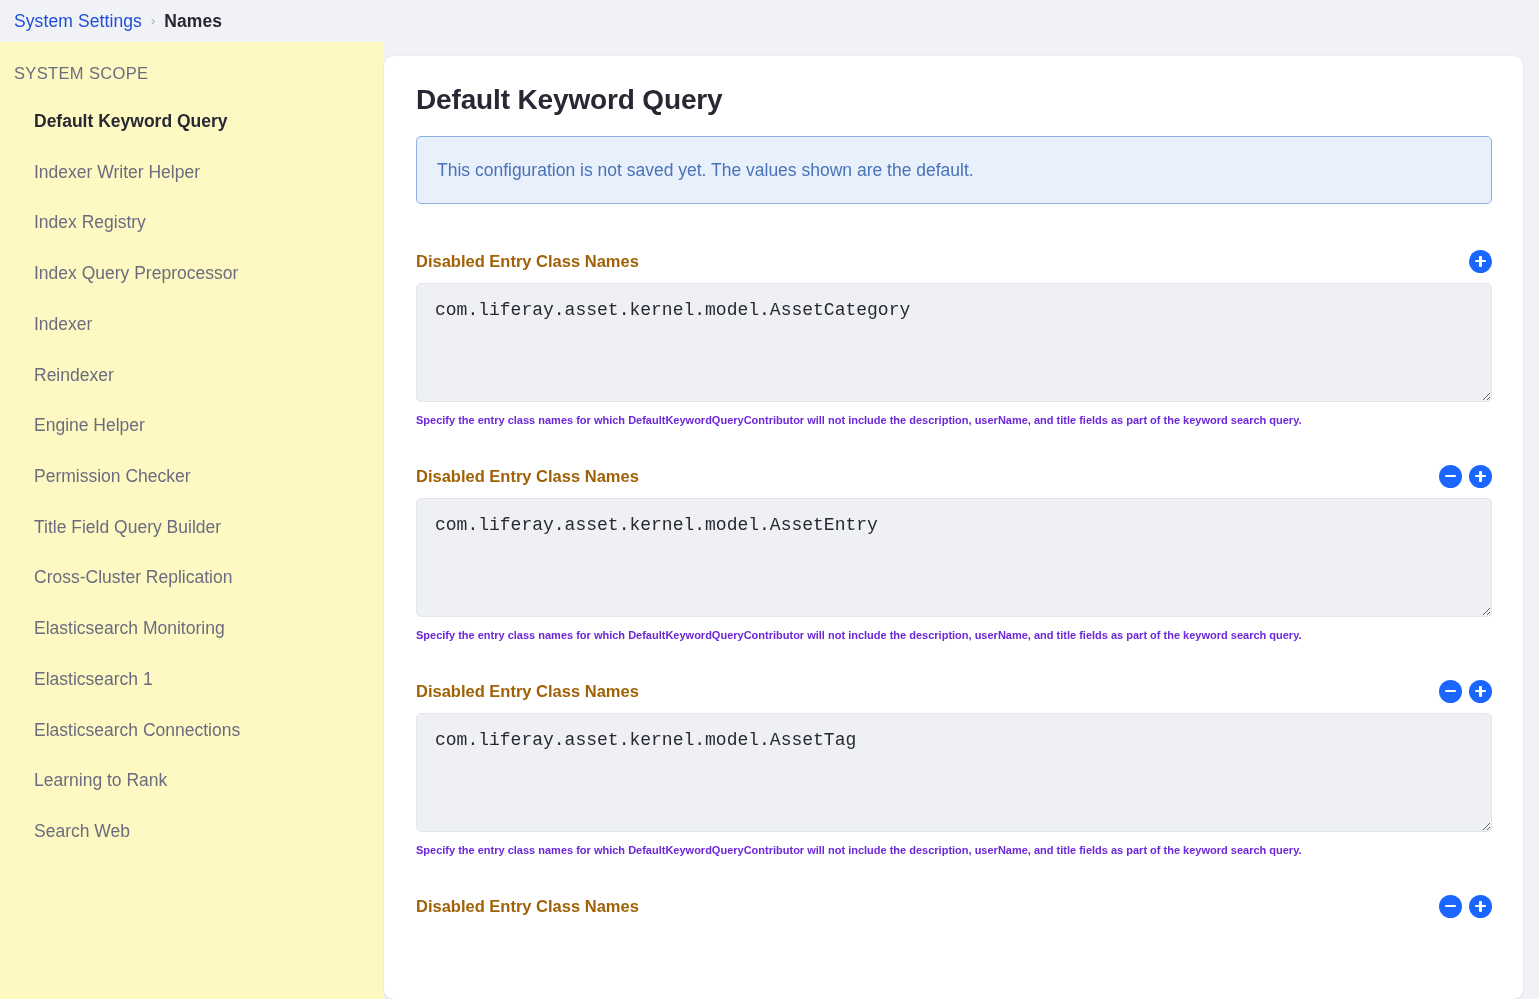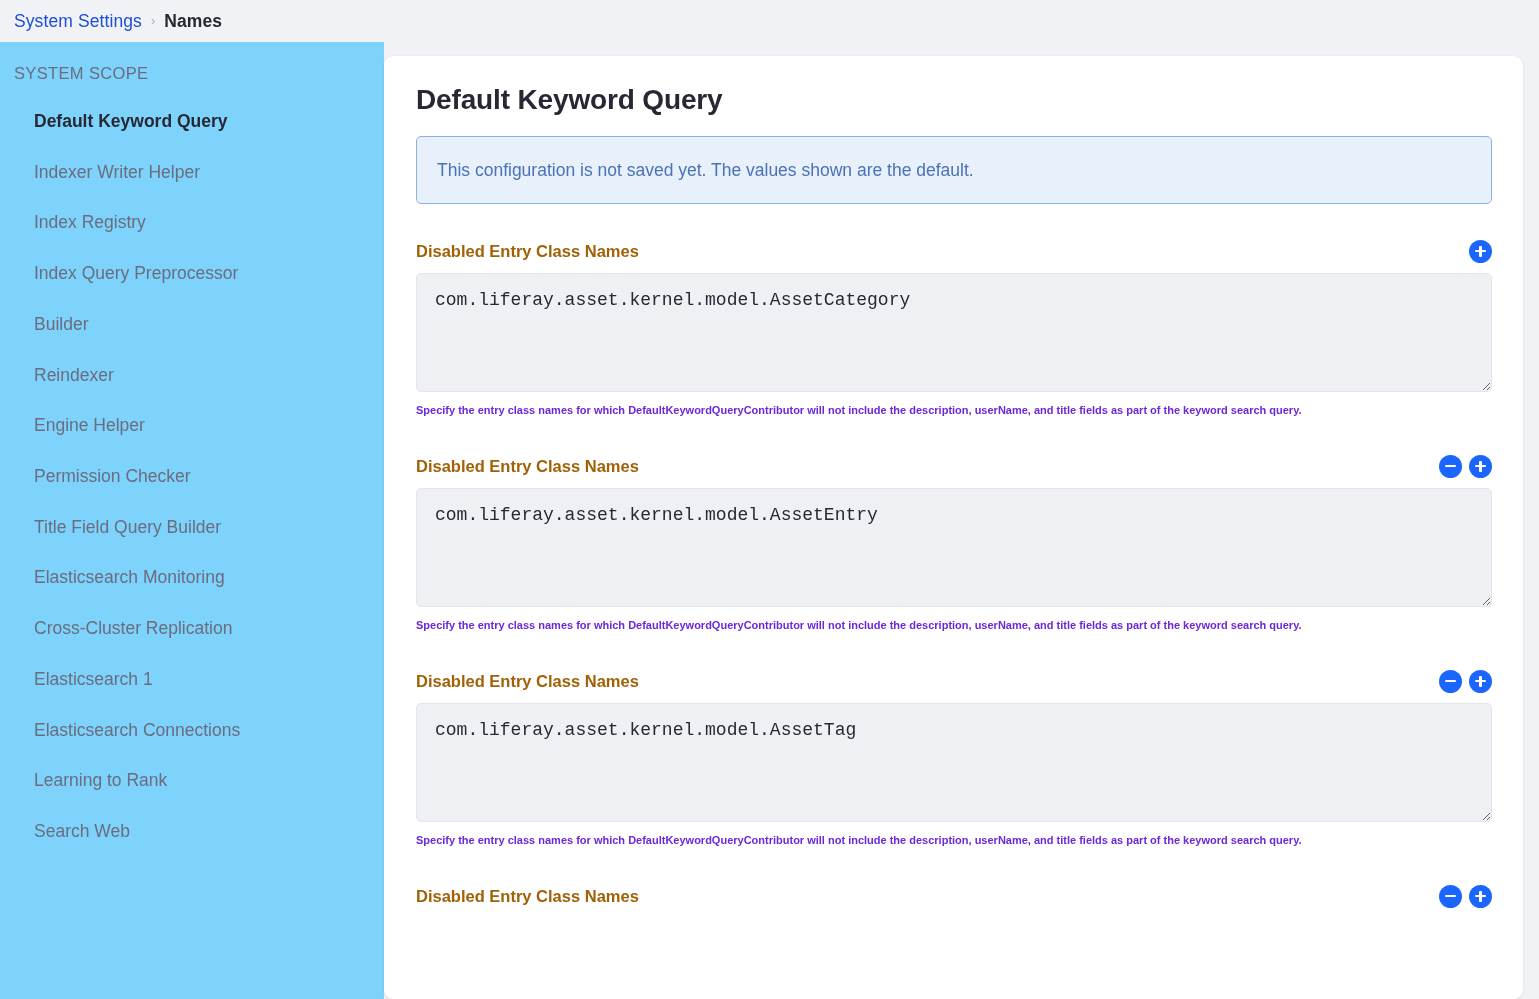--- a/index.html
+++ b/index.html
@@ -43,21 +43,21 @@
     display: flex;
     align-items: flex-start;
     height: 957px;
   }
 
   
   .sidebar {
     width: 384px;
     flex: 0 0 384px;
     height: 957px;
-    background: #7dd3fc;
+    background: #fef9c3;
     padding-top: 22px;
     overflow: hidden;
   }
   .sidebar-heading {
     font-size: 16.5px;
     color: #6b6c7e;
     letter-spacing: .35px;
     padding: 0 0 0 14px;
     margin-bottom: 26px;
   }
@@ -93,21 +93,21 @@
     margin: 0 0 20px 0;
     letter-spacing: -.15px;
   }
 
   
   .alert {
     background: #e8f0fb;
     border: 1px solid #8db2e0;
     border-radius: 5px;
     padding: 19px 16px 19px 20px;
-    margin-bottom: 34px;
+    margin-bottom: 44px;
     min-height: 68px;
     display: flex;
     align-items: center;
   }
   .alert-text {
     font-size: 17.5px;
     color: #4a72b8;
     line-height: 1.3;
   }
 
@@ -193,27 +193,27 @@
 
 <div class="shell">
 
   <aside class="sidebar">
     <div class="sidebar-heading">SYSTEM SCOPE</div>
     <ul class="nav-list" id="nav-list">
         <li class="nav-item active"><span>Default Keyword Query</span></li>
         <li class="nav-item"><span>Indexer Writer Helper</span></li>
         <li class="nav-item"><span>Index Registry</span></li>
         <li class="nav-item"><span>Index Query Preprocessor</span></li>
-        <li class="nav-item"><span>Builder</span></li>
+        <li class="nav-item"><span>Indexer</span></li>
         <li class="nav-item"><span>Reindexer</span></li>
         <li class="nav-item"><span>Engine Helper</span></li>
         <li class="nav-item"><span>Permission Checker</span></li>
         <li class="nav-item"><span>Title Field Query Builder</span></li>
+        <li class="nav-item"><span>Cross-Cluster Replication</span></li>
         <li class="nav-item"><span>Elasticsearch Monitoring</span></li>
-        <li class="nav-item"><span>Cross-Cluster Replication</span></li>
         <li class="nav-item"><span>Elasticsearch 1</span></li>
         <li class="nav-item"><span>Elasticsearch Connections</span></li>
         <li class="nav-item"><span>Learning to Rank</span></li>
         <li class="nav-item"><span>Search Web</span></li>
       </ul>
   </aside>
 
   <main class="card">
     <h1 class="card-title">Default Keyword Query</h1>
 

